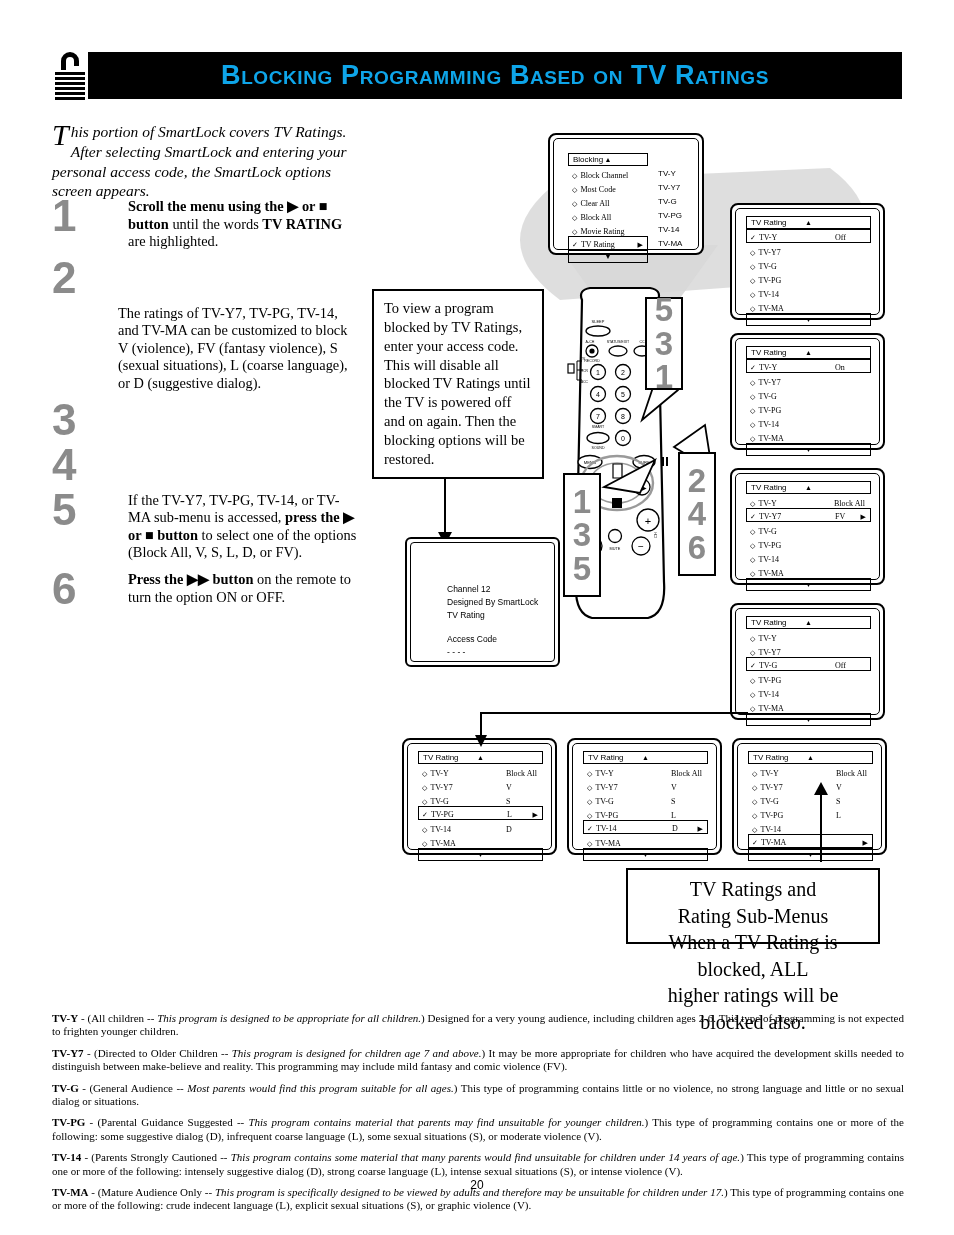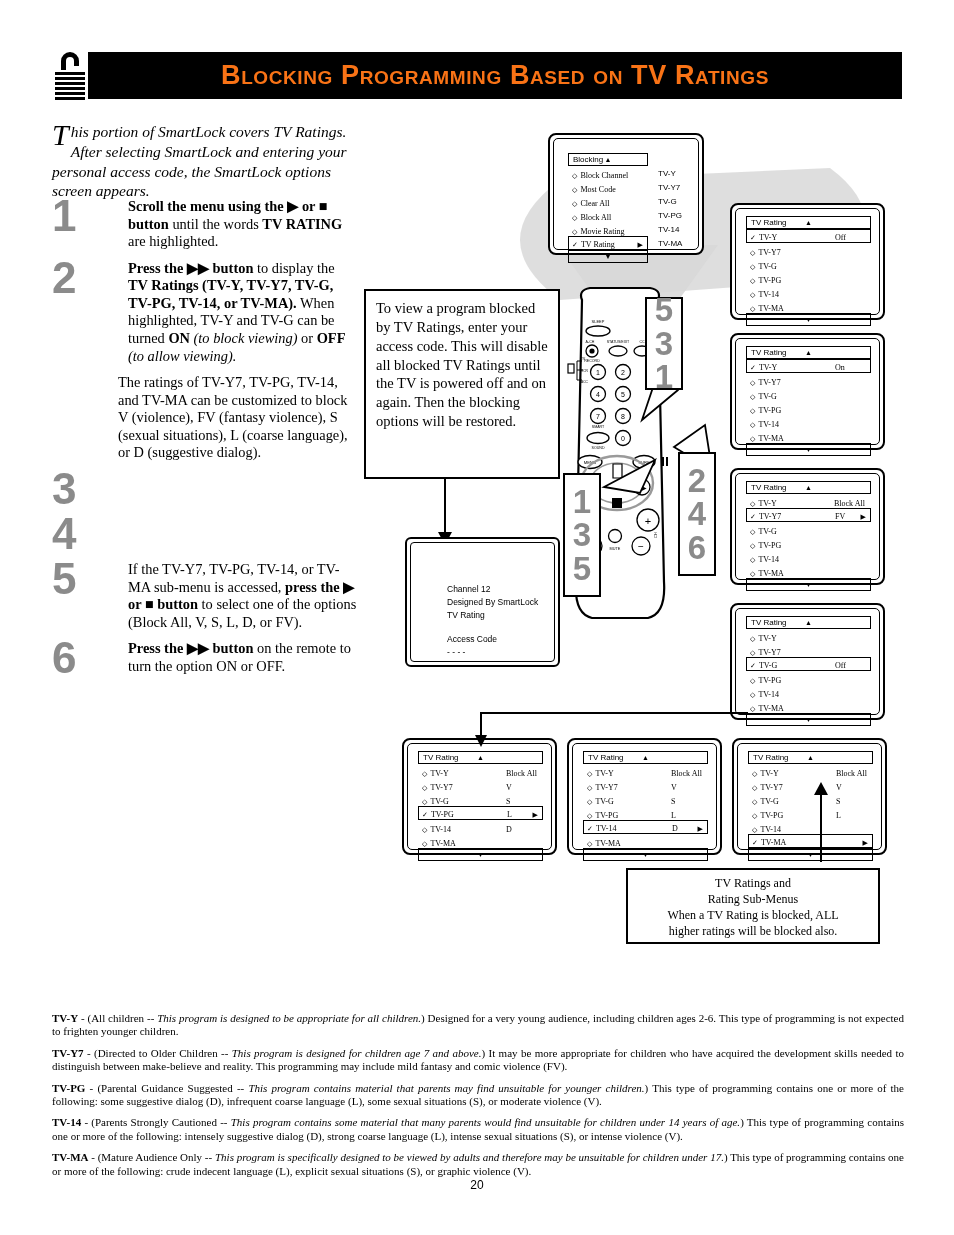--- a/index.html
+++ b/index.html
@@ -14,21 +14,21 @@
   }
   .page { position: relative; width: 954px; height: 1235px; }
 
   
   .header-bar {
     position: absolute; left: 88px; top: 52px; width: 814px; height: 47px;
     background: #000;
     display: flex; align-items: center; justify-content: center;
   }
   .header-title {
-    color:#f97316; font-family:"Liberation Sans", sans-serif;
+    color:#0ea5e9; font-family:"Liberation Sans", sans-serif;
     font-weight: bold; font-size: 27px; letter-spacing: 0.6px;
     font-variant: small-caps;
     white-space: nowrap;
   }
   .lock-icon { position:absolute; left:53px; top:48px; width:34px; height:56px; }
 
   
   .intro {
     position:absolute; left:52px; top:122px; width:300px;
     font-style: italic; font-size: 15.5px; line-height:1.28;
@@ -93,21 +93,21 @@
   .tv-box {
     position:absolute; border:2px solid #000; border-radius:6px; background:#fff;
   }
   .tv-box .inner2 { position:absolute; inset:3px; border:1.5px solid #000; border-radius:4px; }
   .tv-text {
     position:absolute; left:40px; top:44px; font-family:"Liberation Sans", sans-serif;
     font-size:8.5px; line-height:1.55;
   }
   .caption-box {
     position:absolute; border:2px solid #000; background:#fff;
-    text-align:center; font-size:12px; line-height:1.33; padding:6px 20px;
+    text-align:center; font-size:20px; line-height:1.33; padding:6px 20px;
   }
 
   
   .remote { position:absolute; left:560px; top:282px; width:120px; height:340px; }
   .callout {
     position:absolute; border:2px solid #000; background:#fff;
     font-family:"Liberation Sans", sans-serif; font-weight:bold;
     color:#8b8b8b; font-size:33px; line-height:1.02; text-align:center;
     display:flex; flex-direction:column; align-items:center; justify-content:center;
   }
@@ -150,21 +150,20 @@
     <span class="dropcap">T</span><span>his portion of SmartLock covers TV Ratings. After selecting SmartLock and entering your personal access code, the SmartLock options screen appears.</span>
   </div>
 
   <div class="steps" id="steps-container">
       <div class="step">
         <div class="step-num">1</div>
         <div class="step-body"><b>Scroll the menu using the ▶ or ■ button</b> until the words <b>TV RATING</b> are highlighted.</div>
       </div>
       <div class="step">
         <div class="step-num">2</div>
-        <div class="step-body"><b>Press the ▶▶ button</b> to display the <b>TV Ratings (TV-Y, TV-Y7, TV-G, TV-PG, TV-14, or TV-MA).</b> When highlighted, TV-Y and TV-G can be turned <b>ON</b> <i>(to block viewing)</i> or <b>OFF</b> <i>(to allow viewing).</i></div>
       </div>
       <div class="sub-para-indent sub-para" style="margin-bottom: 9px;">The ratings of TV-Y7, TV-PG, TV-14, and TV-MA can be customized to block V (violence), FV (fantasy violence), S (sexual situations), L (coarse language), or D (suggestive dialog).</div>
       <div class="step">
         <div class="step-num">3</div>
       </div>
       <div class="step">
         <div class="step-num">4</div>
       </div>
       <div class="step">
         <div class="step-num">5</div>
@@ -222,21 +221,21 @@
       <div class="osd-col2" id="smartlock-col2" style="left:108px; top:31px;">
           <div>TV-Y</div>
           <div>TV-Y7</div>
           <div>TV-G</div>
           <div>TV-PG</div>
           <div>TV-14</div>
           <div>TV-MA</div>
         </div>
     </div>
 
-    <div class="note-box" style="left:364px; top:289px; width:196px; height:190px;">
+    <div class="note-box" style="left:372px; top:289px; width:172px; height:190px;">
       <span>To view a program blocked by TV Ratings, enter your access code. This will disable all blocked TV Ratings until the TV is powered off and on again. Then the blocking options will be restored.</span>
     </div>
 
     <div class="arrow-line" style="left:444px; top:479px; width:2px; height:58px;"></div>
     <svg style="position:absolute;left:437px;top:532px;" width="16" height="14">
       <path d="M1 0 L15 0 L8 13 Z" fill="#000"></path>
     </svg>
 
     <div class="tv-box" style="left:405px; top:537px; width:155px; height:130px;">
       <div class="inner2"></div>
@@ -626,20 +625,21 @@
       <div>Rating Sub-Menus</div>
       <div>When a TV Rating is blocked, ALL</div>
       <div>higher ratings will be blocked also.</div>
     </div>
 
   </div>
 
   <div class="defs" id="defs-container">
       <p><b>TV-Y</b> - (All children -- <i>This program is designed to be appropriate for all children.</i>) Designed for a very young audience, including children ages 2-6. This type of programming is not expected to frighten younger children.</p>
       <p><b>TV-Y7</b> - (Directed to Older Children -- <i>This program is designed for children age 7 and above.</i>) It may be more appropriate for children who have acquired the development skills needed to distinguish between make-believe and reality. This programming may include mild fantasy and comic violence (FV).</p>
+      <p><b>TV-G</b> - (General Audience -- <i>Most parents would find this program suitable for all ages.</i>) This type of programming contains little or no violence, no strong language and little or no sexual dialog or situations.</p>
       <p><b>TV-PG</b> - (Parental Guidance Suggested -- <i>This program contains material that parents may find unsuitable for younger children.</i>) This type of programming contains one or more of the following: some suggestive dialog (D), infrequent coarse language (L), some sexual situations (S), or moderate violence (V).</p>
       <p><b>TV-14</b> - (Parents Strongly Cautioned -- <i>This program contains some material that many parents would find unsuitable for children under 14 years of age.</i>) This type of programming contains one or more of the following: intensely suggestive dialog (D), strong coarse language (L), intense sexual situations (S), or intense violence (V).</p>
       <p><b>TV-MA</b> - (Mature Audience Only -- <i>This program is specifically designed to be viewed by adults and therefore may be unsuitable for children under 17.</i>) This type of programming contains one or more of the following: crude indecent language (L), explicit sexual situations (S), or graphic violence (V).</p>
     </div>
 
   <div class="page-num">20</div>
 
 </div>
 
 </body></html>

